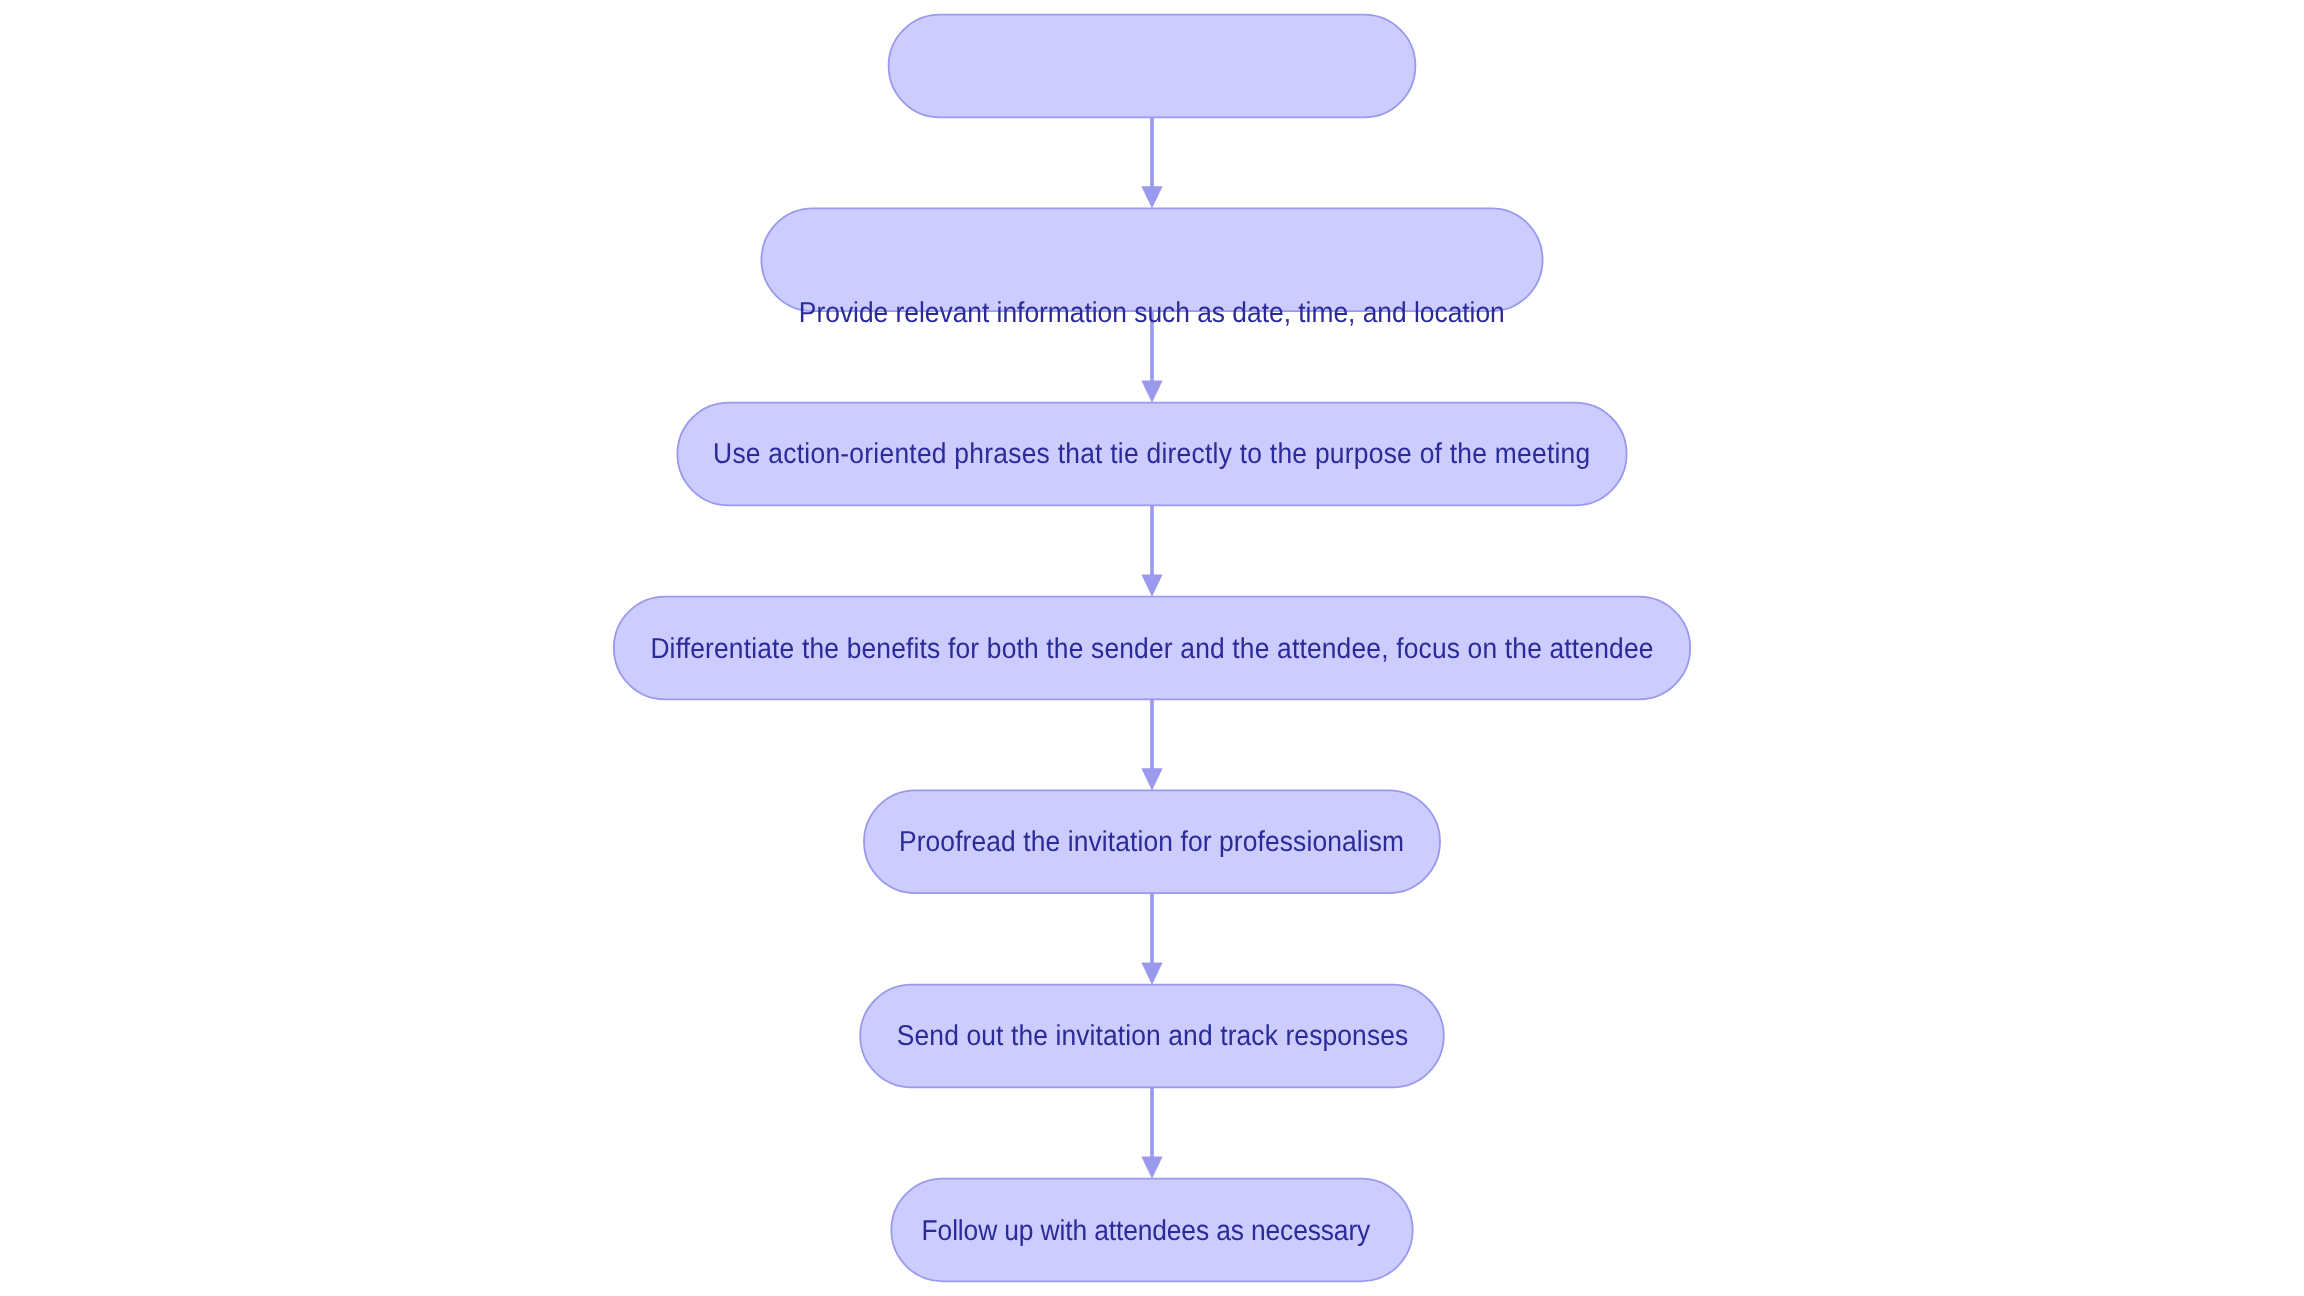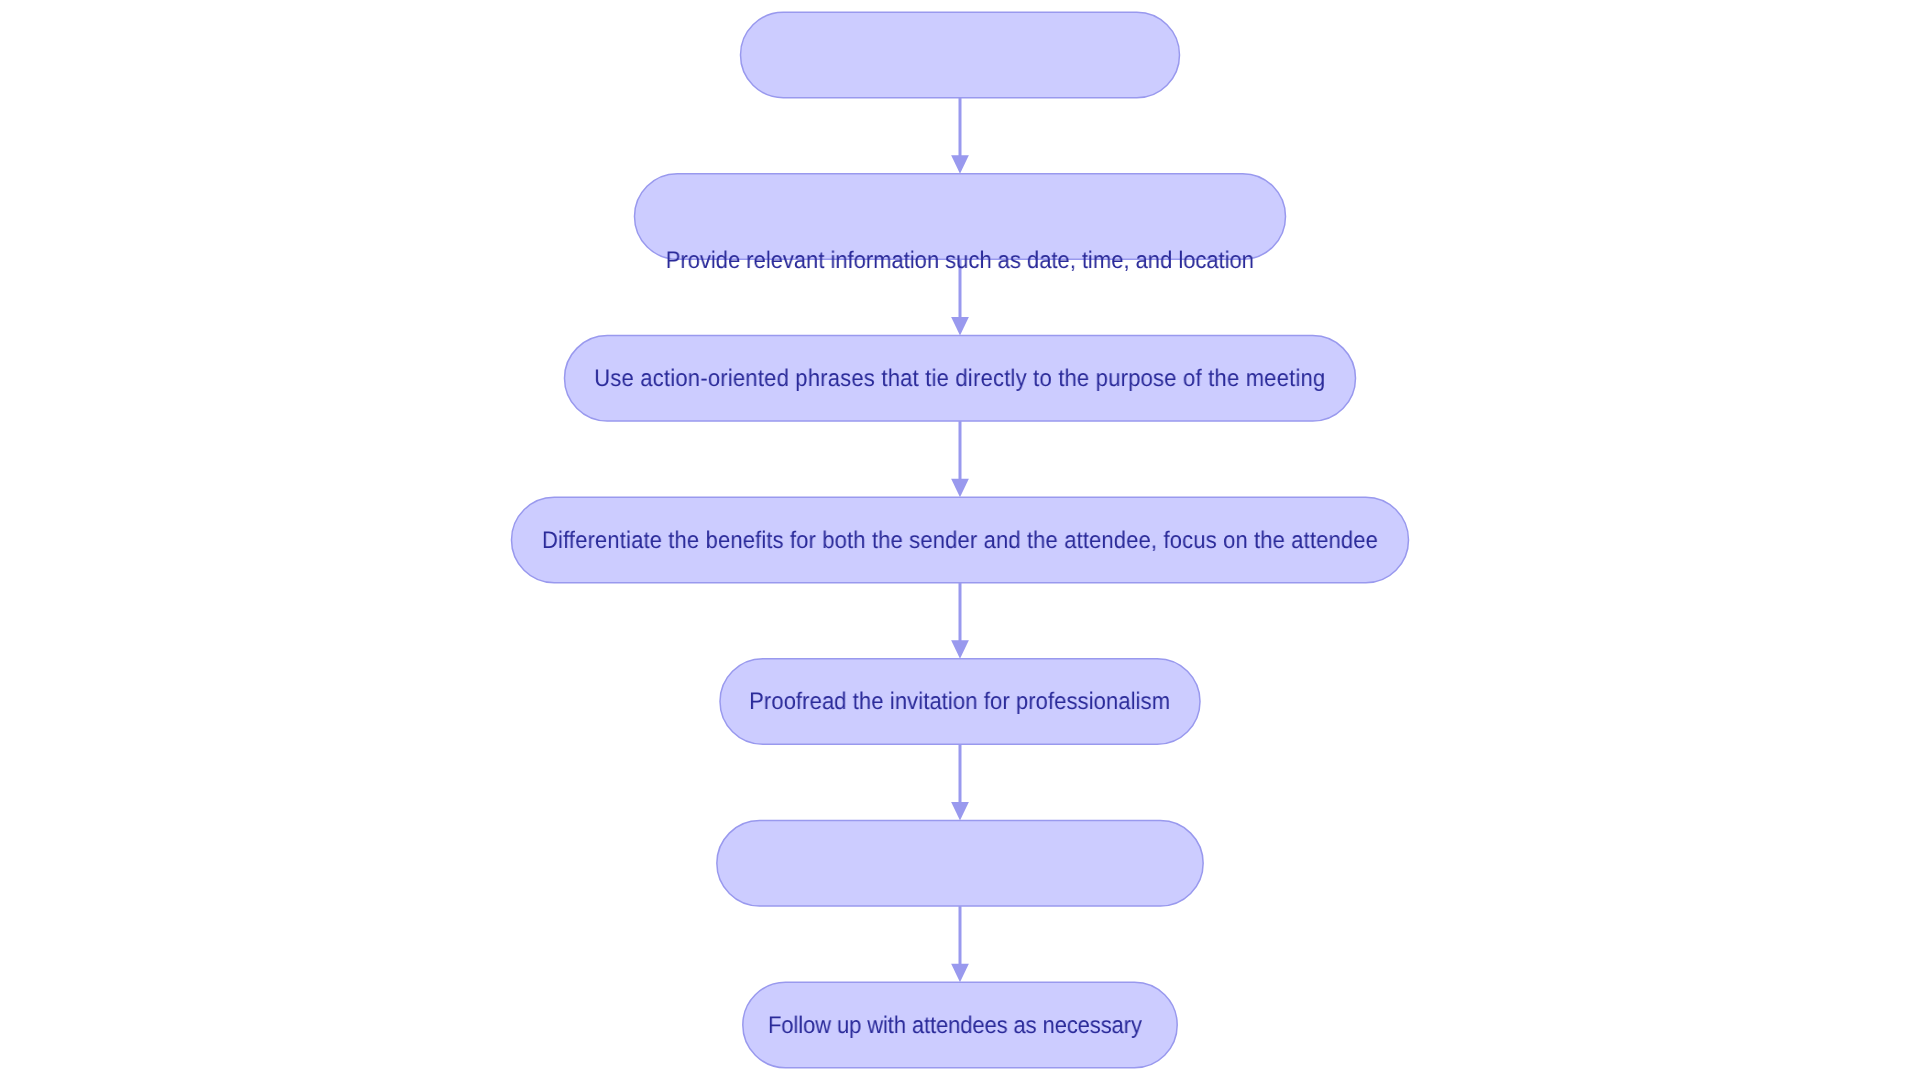--- a/index.html
+++ b/index.html
@@ -72,18 +72,21 @@
     </div>
     <div class="node-hit" style="left: 511.5px; top: 497.26px; width: 897px; height: 85.5px;">
       <span class="node-label" style="color: rgb(42, 42, 153); font-size: 24px; letter-spacing: 0.152722px;">Differentiate the benefits for both the sender and the attendee, focus on the attendee</span>
     </div>
     <div class="node-hit" style="left: 564.5px; top: 335.6px; width: 791px; height: 85.5px;">
       <span class="node-label" style="color: rgb(42, 42, 153); font-size: 24px; letter-spacing: 0.229083px;">Use action-oriented phrases that tie directly to the purpose of the meeting</span>
     </div>
     <div class="node-hit" style="left: 720px; top: 658.7px; width: 480px; height: 85.5px;">
       <span class="node-label" style="color: rgb(42, 42, 153); font-size: 24px; letter-spacing: 0.0981782px;">Proofread the invitation for professionalism</span>
     </div>
+    <div class="node-hit" style="left: 716.85px; top: 820.6px; width: 486.3px; height: 85.5px;">
+      <span class="node-label" style="color: rgb(42, 42, 153); font-size: 24px; letter-spacing: 0.109087px;">Send out the invitation and track responses</span>
+    </div>
     <div class="node-hit" style="left: 738px; top: 982.26px; width: 434.4px; height: 85.5px;">
       <span class="node-label" style="color: rgb(42, 42, 153); font-size: 24px; letter-spacing: -0.119996px;">Follow up with attendees as necessary</span>
     </div>
   </div>
 
 </div>
 
 </body></html>

